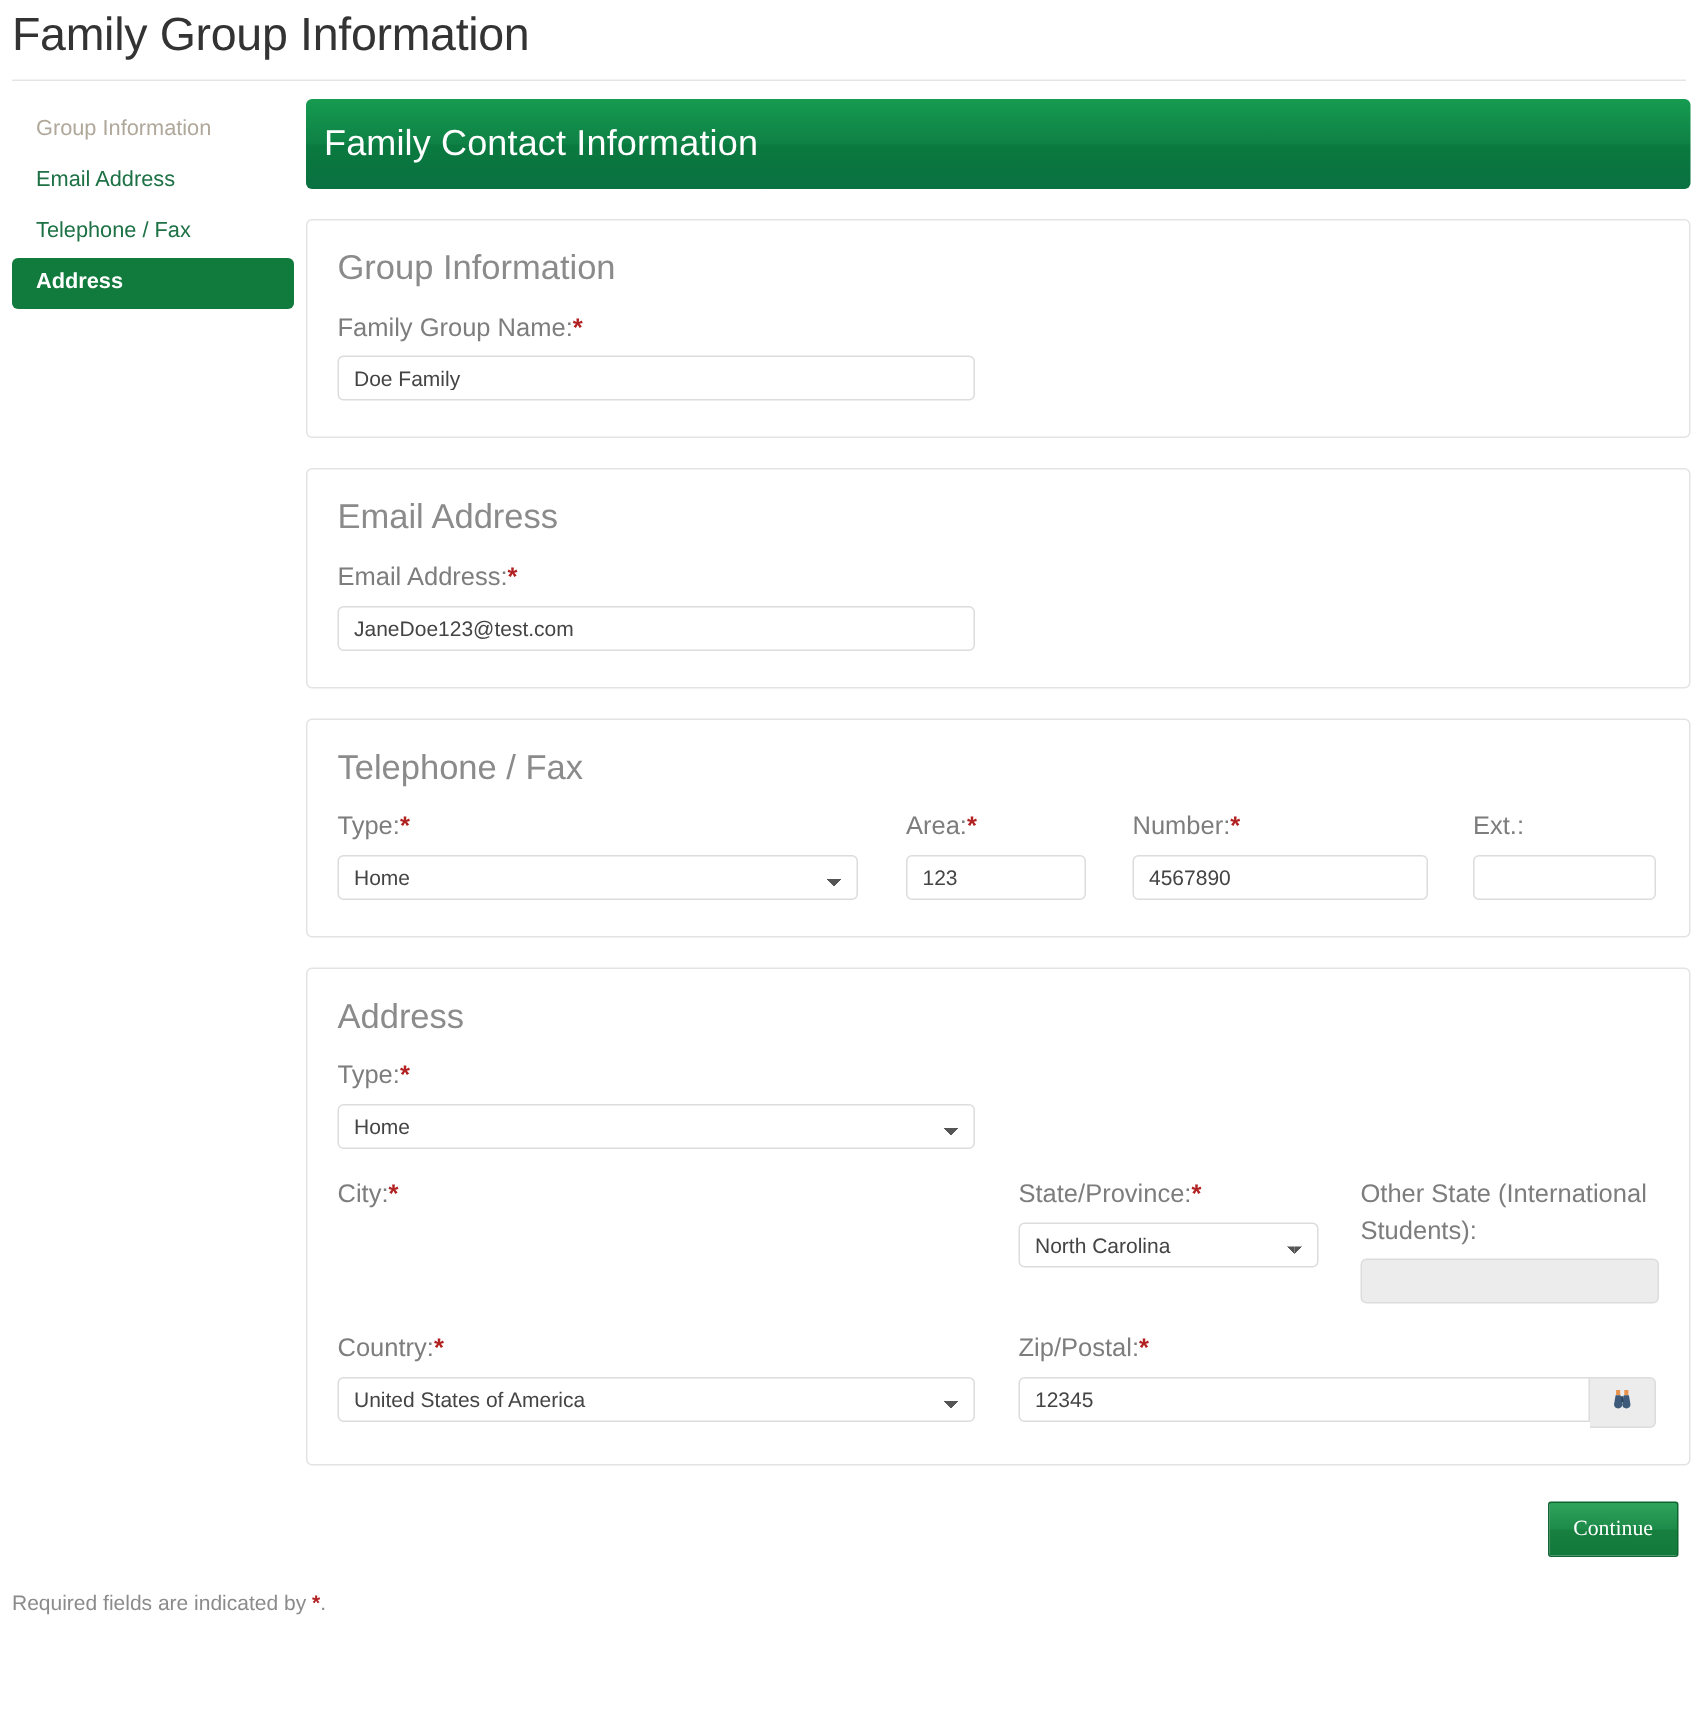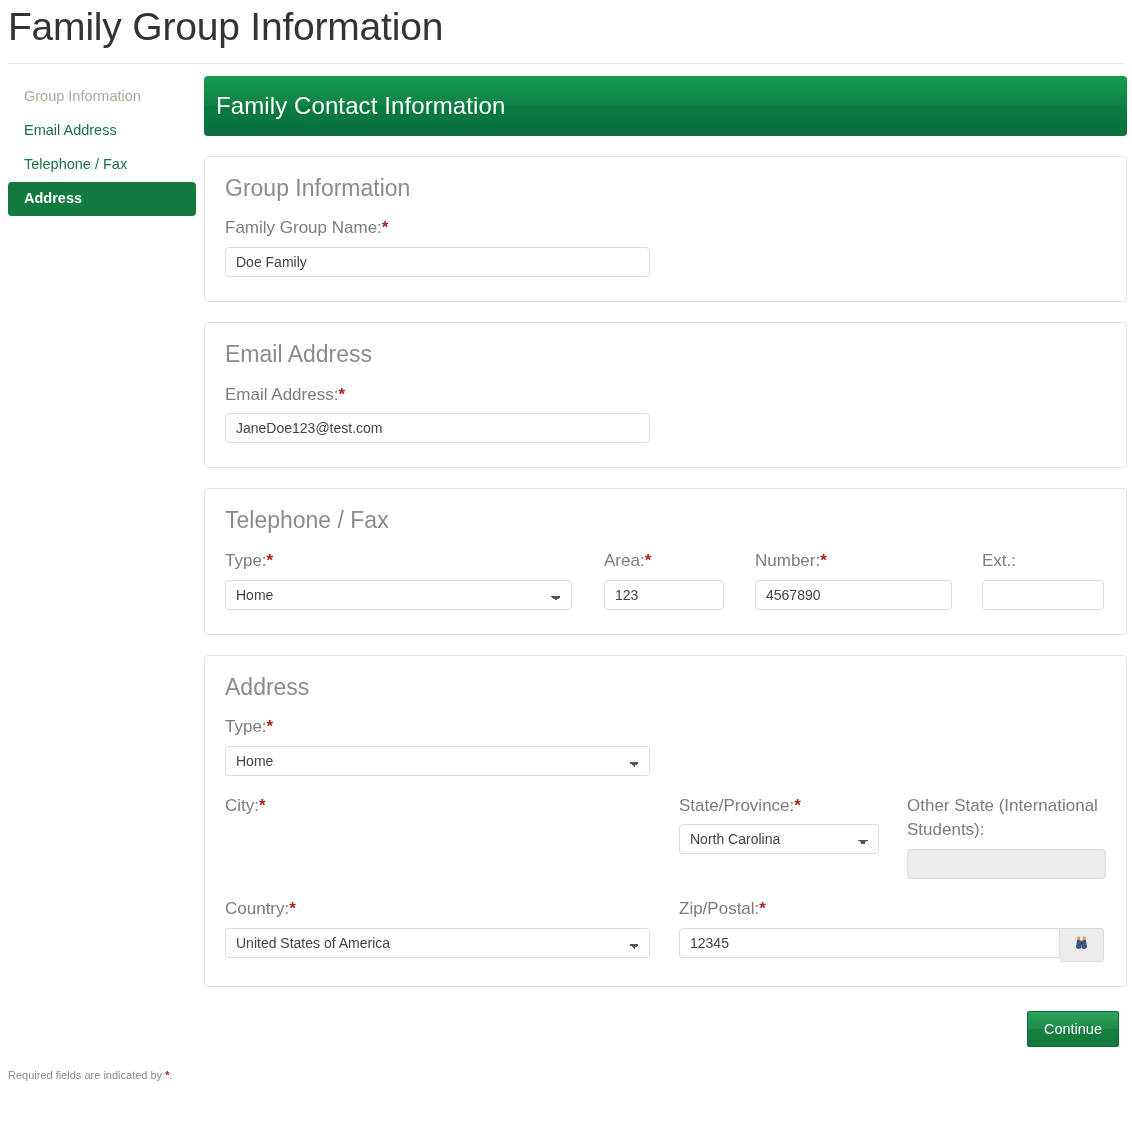--- a/index.html
+++ b/index.html
@@ -11,21 +11,21 @@
   }
   body {
     width: 1132px;
     height: 1142px;
     overflow: hidden;
     color: #333;
   }
 
   
   .page-title {
-    font-size: 39px;
+    font-size: 31px;
     font-weight: 400;
     color: #333333;
     margin: 0;
     padding: 4px 0 12px 8px;
     line-height: 1.2;
     letter-spacing: -0.2px;
   }
   .title-rule {
     border: 0;
     border-top: 1px solid #e5e5e5;
@@ -197,26 +197,26 @@
     display: flex;
     justify-content: flex-end;
     padding: 24px 8px 0 0;
   }
   .btn-continue {
     background: linear-gradient(to bottom, #2fa35c 0%, #1d8a49 50%, #17803f 51%, #12793c 100%);
     border: 1px solid #0e6633;
     border-radius: 2px;
     color: #ffffff;
     font-size: 14.5px;
-    font-family: Liberation Sans, sans-serif;
+    font-family: Liberation Serif, serif;
     padding: 9px 16px;
     cursor: pointer;
   }
   .required-note {
-    font-size: 11px;
+    font-size: 14px;
     color: #8b8b8b;
     padding: 22px 0 0 8px;
   }
 </style>
 </head>
 <body>
 
 <h1 class="page-title">Family Group Information</h1>
 <hr class="title-rule">
 

